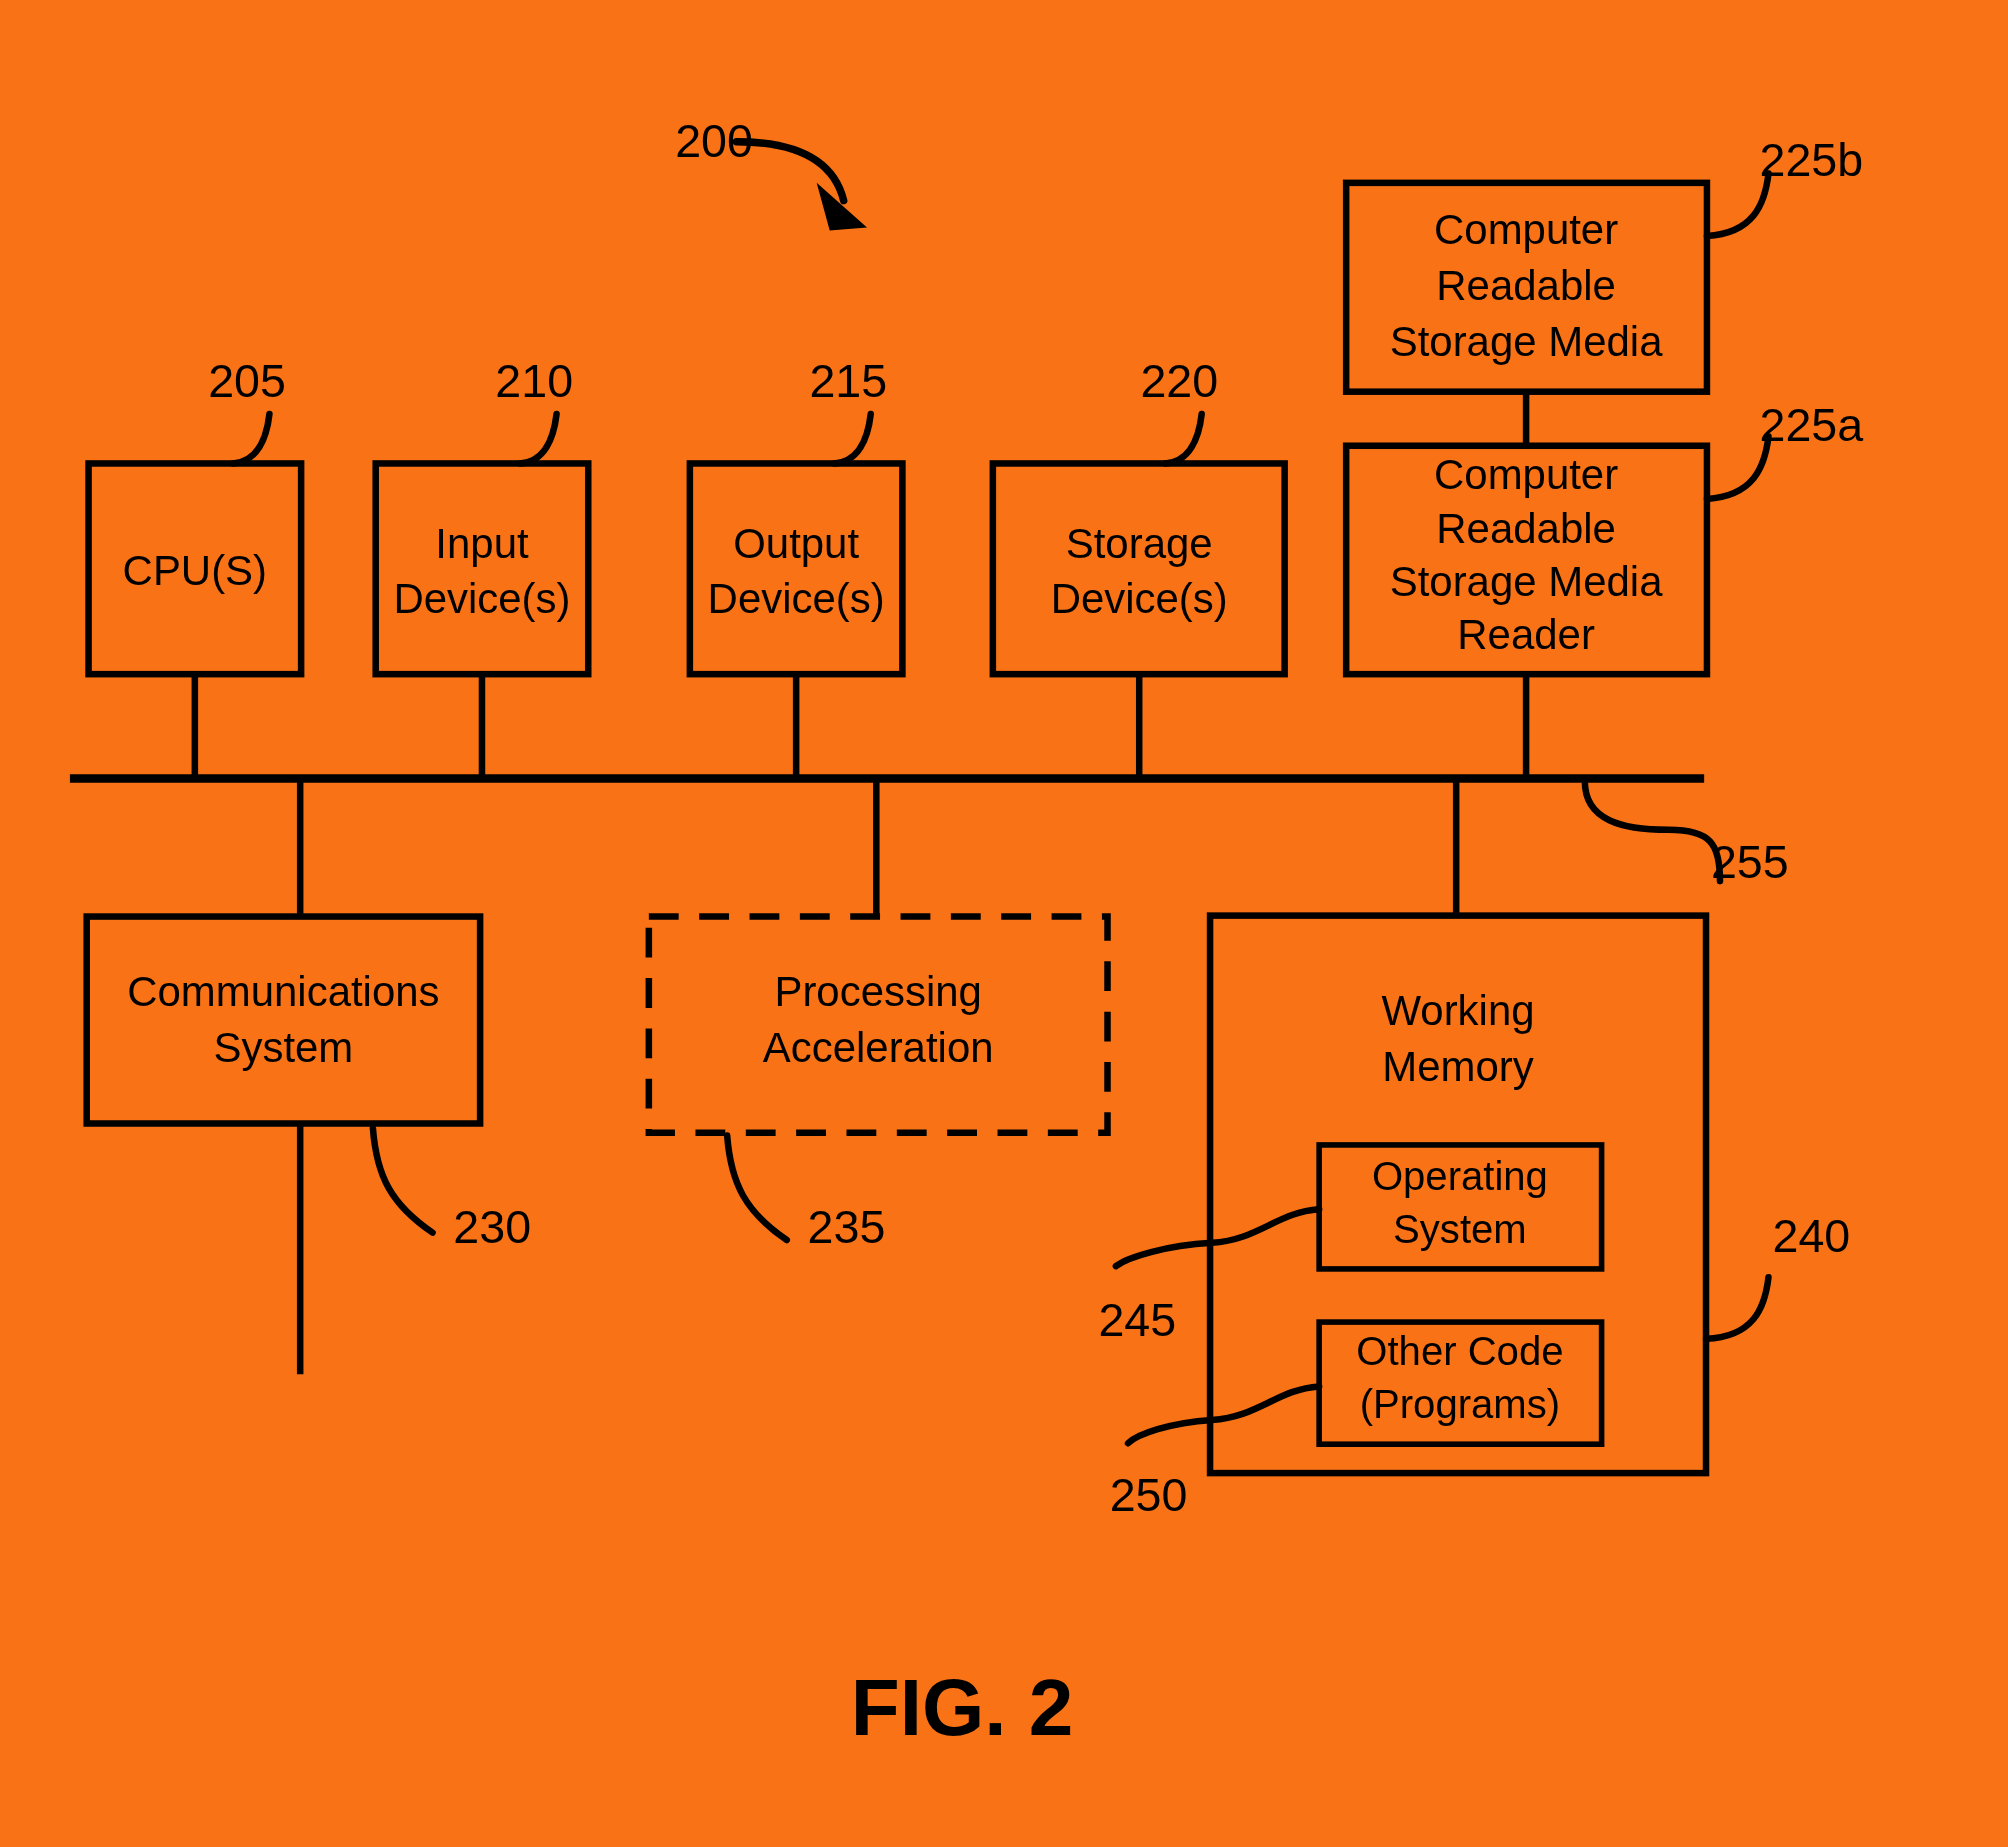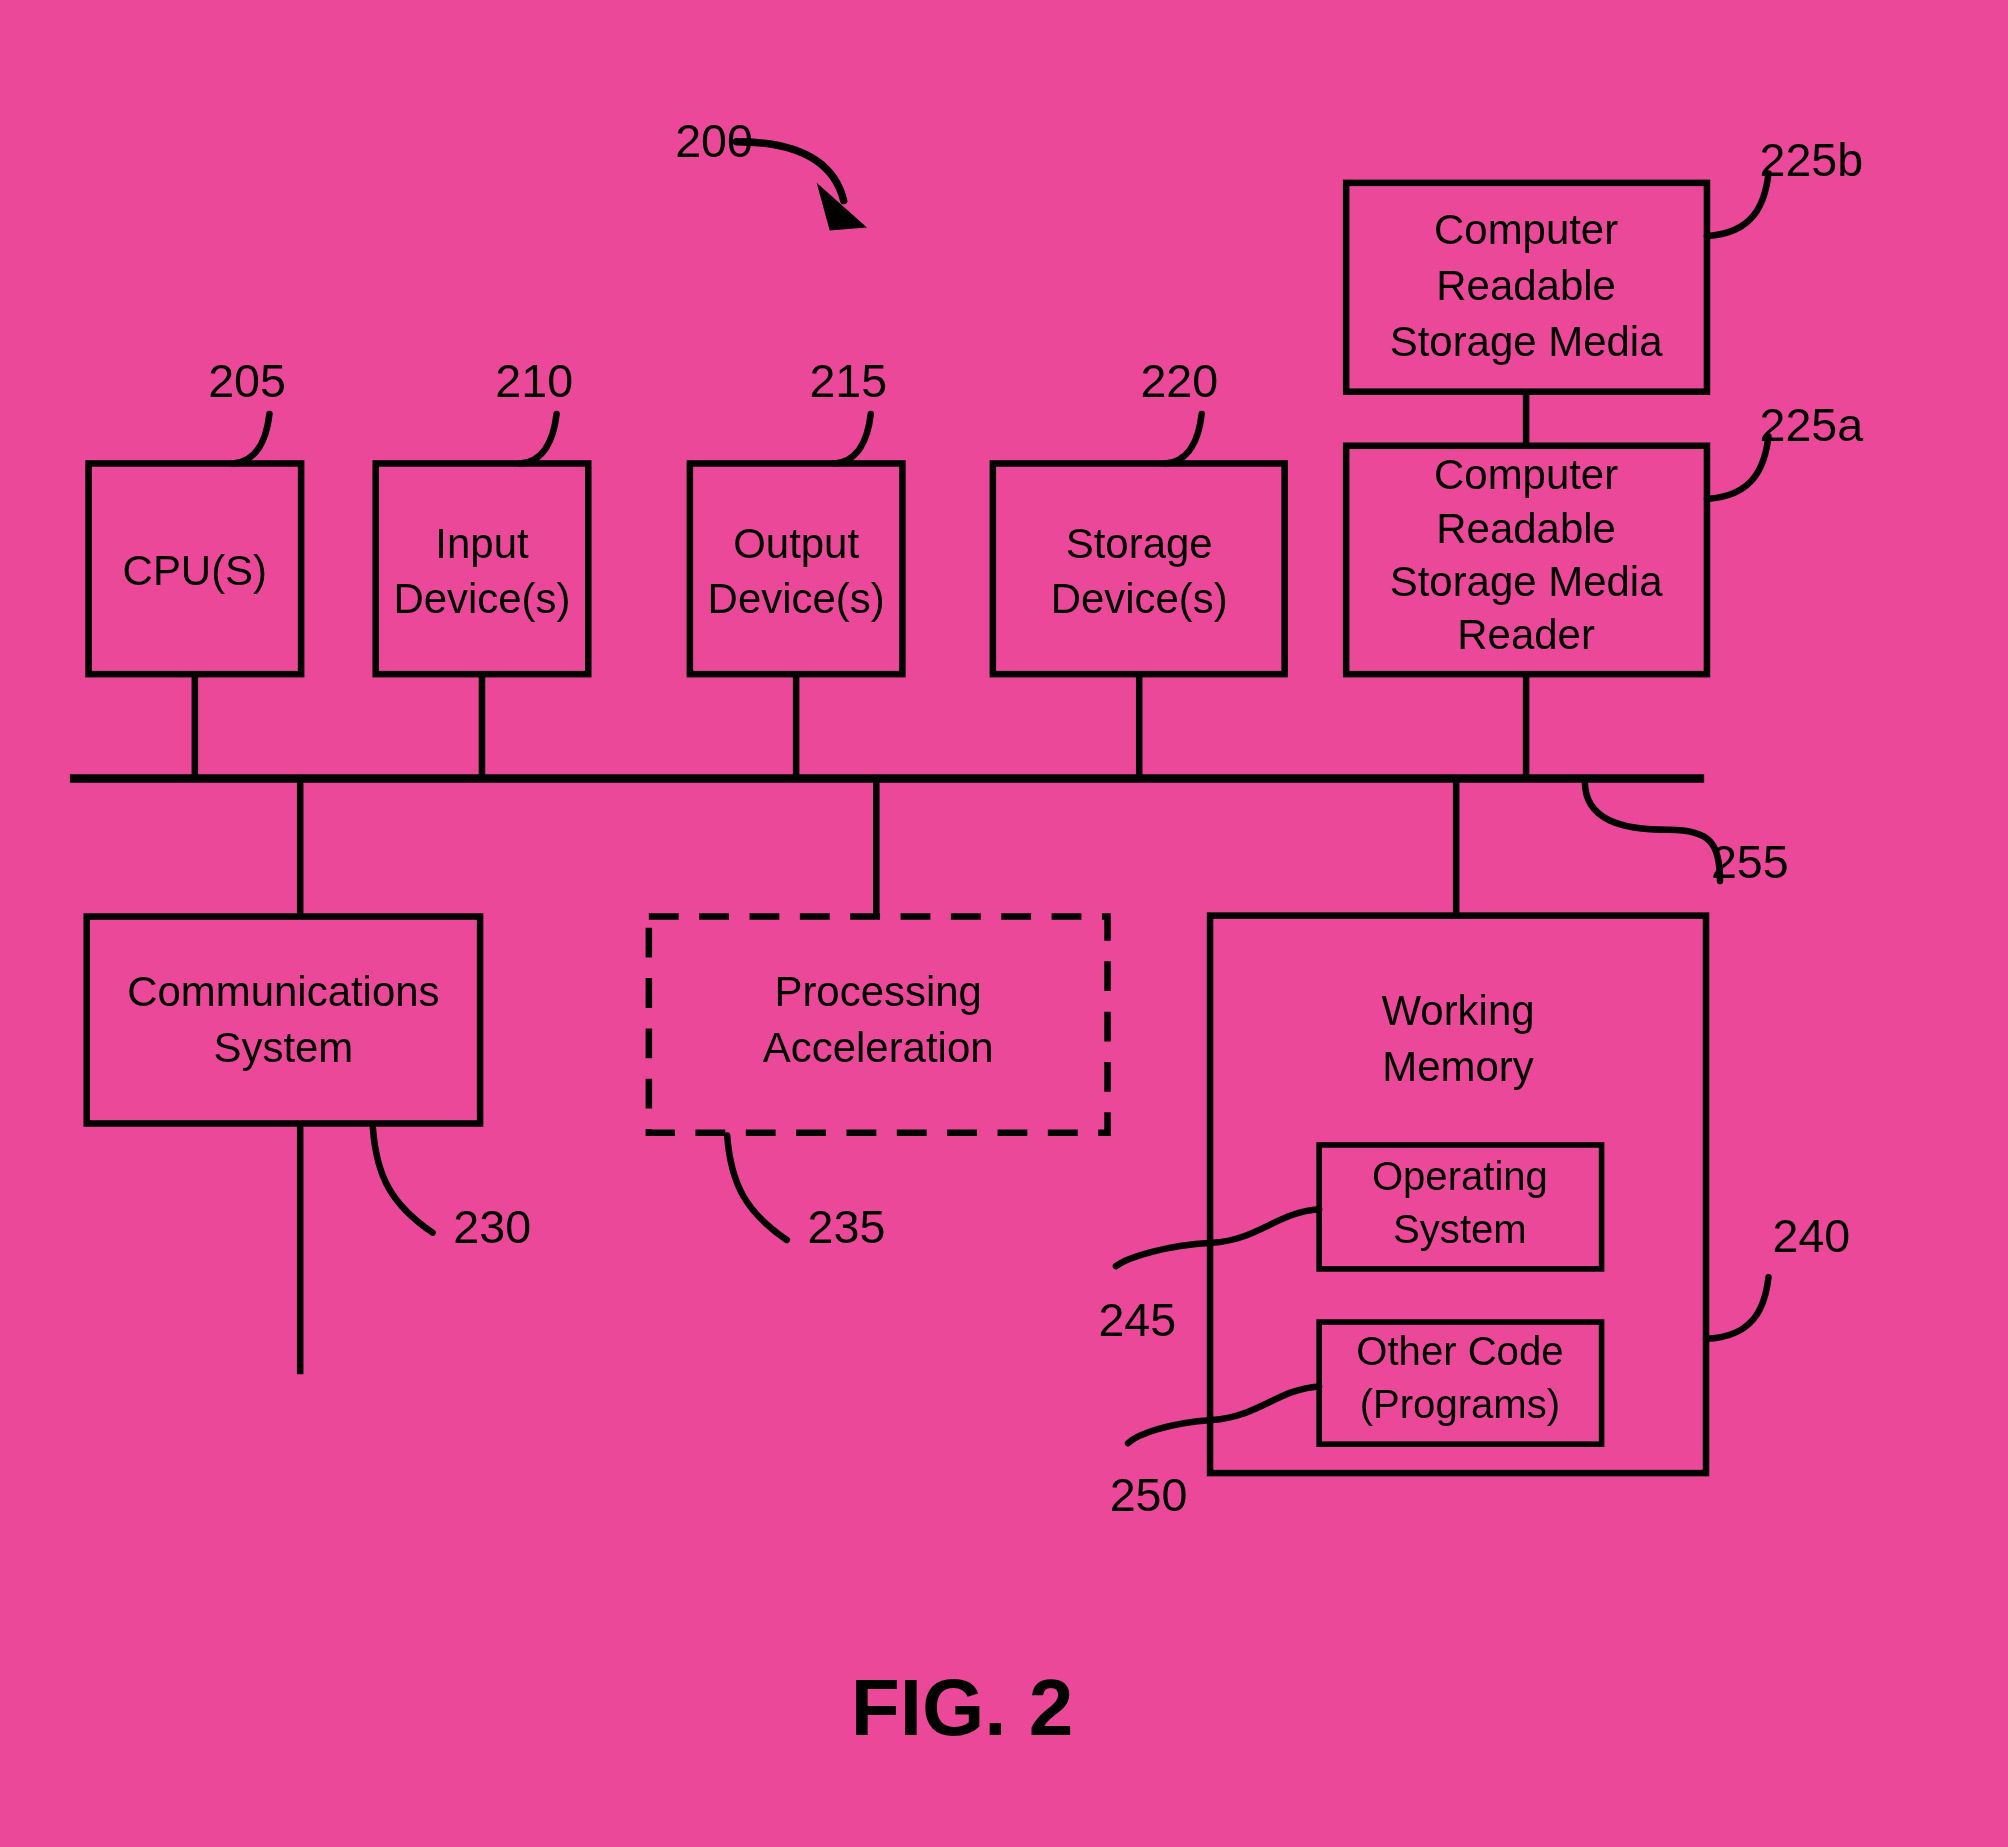--- a/index.html
+++ b/index.html
@@ -4,21 +4,21 @@
 <style>
   html, body {
     margin: 0;
     padding: 0;
     background: #ffffff;
   }
   #figure-root {
     position: relative;
     width: 2009px;
     height: 1848px;
-    background: #ec4899;
+    background: #f97316;
     font-family: "Liberation Sans", sans-serif;
     overflow: hidden;
   }
   svg.diagram-canvas {
     position: absolute;
     top: 0;
     left: 0;
     width: 2009px;
     height: 1848px;
     display: block;

